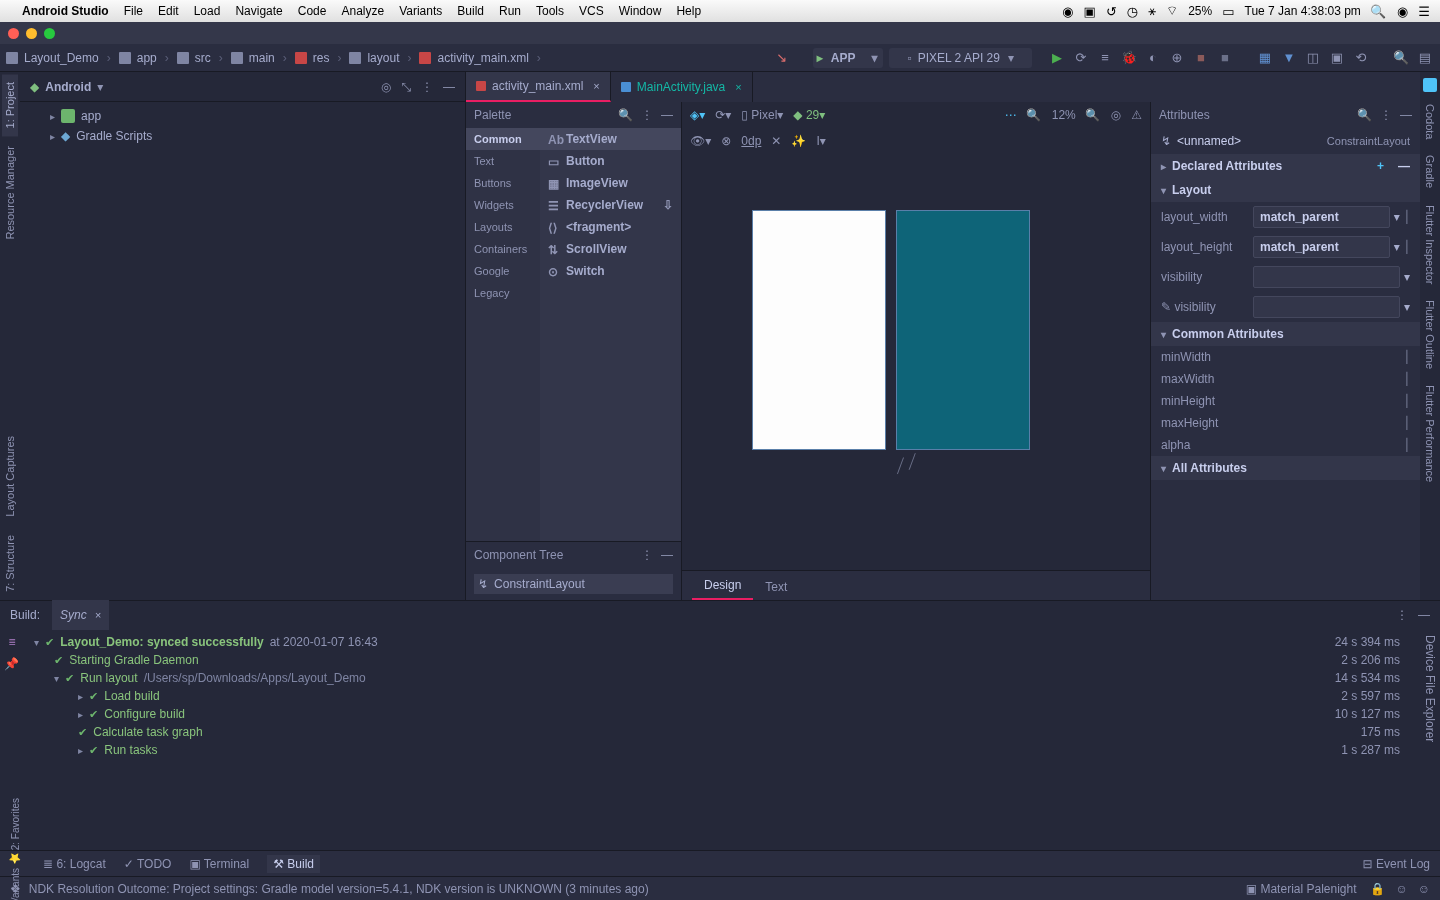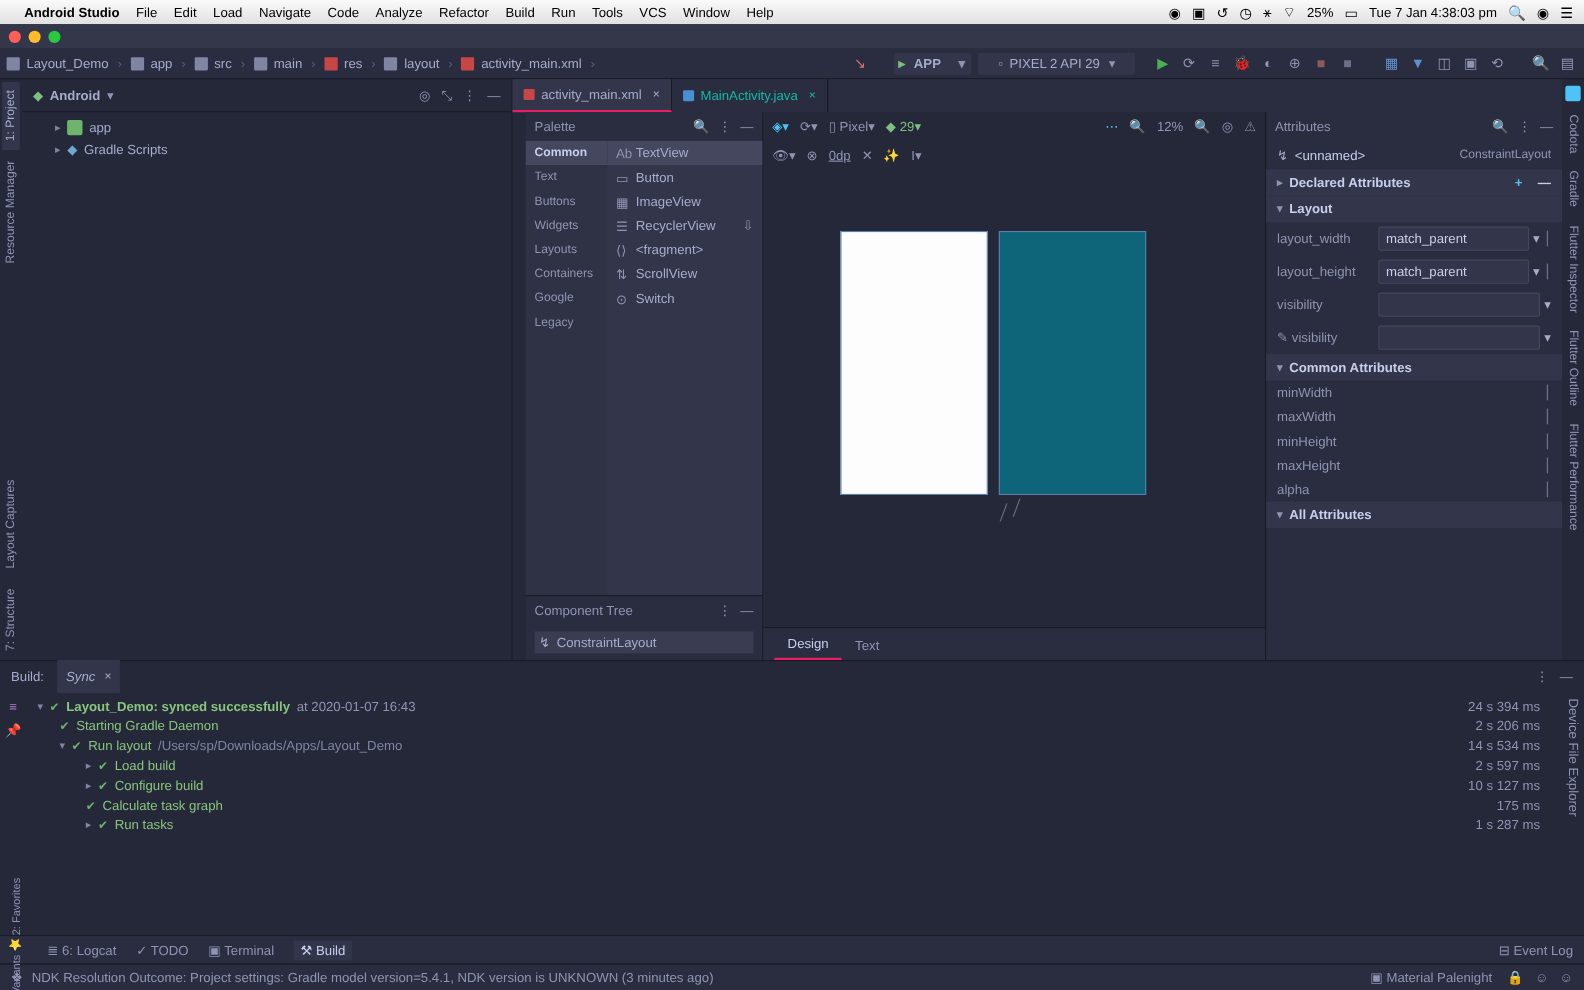--- a/index.html
+++ b/index.html
@@ -57,30 +57,30 @@
 
 
 .editor { flex:1; display:flex; flex-direction:column; background:#252839; }
 .tabs { height:30px; display:flex; align-items:flex-end; background:#2a2d40; }
 .tab { height:30px; padding:0 10px; display:flex; align-items:center; gap:6px; background:#2a2d40; color:#14b8a6; border-right:1px solid #181a24; }
 .tab.active { background:#33364a; color:#a6accd; border-bottom:2px solid #e91e63; }
 .tab .x { font-size:11px; margin-left:4px; }
 .tab .ticon2 { width:10px; height:10px; background:#c74646; border-radius:1px; }
 .tab .ticon2.java{background:#4a8fd4}
 
-.editor-body { flex:1; display:flex;margin-left:12px; }
+.editor-body { flex:1; display:flex; }
 .leftpanel { width:216px; display:flex; flex-direction:column; background:#2a2d40; border-right:1px solid #181a24; }
 .panel-hdr { height:26px; display:flex; align-items:center; padding:0 8px; color:#8f94b3; font-size:11px; }
 .panel-hdr .right { margin-left:auto; display:flex; gap:8px; }
 .palette-cats { display:flex; flex:1; min-height:0; }
 .catlist { width:74px; background:#2f3245; }
 .catitem { padding:5px 8px; font-size:11px; color:#8f94b3; }
 .catitem.sel { background:#44475d; color:#c8ceed; font-weight:600; }
 .widlist { flex:1; background:#33364a; }
-.widitem { padding:4px 8px; display:flex; align-items:center; gap:6px; font-size:11px; }
+.widitem { padding:4px 8px; display:flex; align-items:center; gap:6px; font-size:11px;font-weight:bold; }
 .widitem.sel { background:#44475d; }
 .wicon { width:12px; height:12px; display:inline-block; color:#8f94b3; }
 .comptree { border-top:1px solid #181a24; }
 .comptree-body { padding:6px 8px; }
 .ctitem { display:flex; align-items:center; gap:6px; padding:3px 4px; background:#3a3d52; }
 
 .canvas-wrap { flex:1; display:flex; flex-direction:column; background:#252839; }
 .canvas-toolbar { height:26px; display:flex; align-items:center; padding:0 8px; gap:10px; color:#8f94b3; font-size:11px; }
 .canvas-toolbar .spacer{flex:1}
 .canvas-toolbar2 { height:26px; display:flex; align-items:center; padding:0 8px; gap:10px; color:#8f94b3; font-size:11px; }
@@ -95,21 +95,21 @@
 .dtab.active { color:#c8ceed; border-bottom:2px solid #e91e63; }
 
 
 .attrs { width:270px; background:#2a2d40; border-left:1px solid #181a24; display:flex; flex-direction:column; }
 .attr-sel { padding:6px 10px; display:flex; align-items:center; }
 .attr-sel .name { color:#c8ceed; }
 .attr-sel .type { margin-left:auto; color:#8f94b3; font-size:11px; }
 .attr-row { padding:4px 10px; display:flex; align-items:center; font-size:11px; }
 .attr-row .k { flex:0 0 92px; color:#8f94b3; }
 .attr-row .v { flex:1; }
-.attr-input { background:#33364a; border:1px solid #44475d; color:#c8ceed; padding:3px 6px; width:100%; border-radius:2px; }
+.attr-input { background:#33364a; border:1px solid #44475d; color:#c8ceed; padding:3px 6px; width:100%; border-radius:2px;font-weight:bold; }
 .attr-section { padding:5px 10px; background:#33364a; color:#c8ceed; font-weight:600; display:flex; align-items:center; gap:6px; }
 .attr-section .plus{margin-left:auto;color:#4fc3f7}
 .chev{font-size:10px;color:#8f94b3}
 
 
 .buildpanel { height:250px; background:#252839; border-top:1px solid #181a24; display:flex; flex-direction:column; }
 .build-hdr { height:28px; display:flex; align-items:center; padding:0 10px; gap:12px; }
 .build-hdr .tab { background:transparent; border:none; padding:3px 8px;font-style:italic; }
 .build-hdr .tab.active { background:#33364a; }
 .build-hdr .x{font-size:11px;margin-left:2px}
@@ -138,21 +138,21 @@
 
 <div class="menubar">
   <span class="apple"></span>
   <span class="appname">Android Studio</span>
   <span class="mitem">File</span>
   <span class="mitem">Edit</span>
   <span class="mitem">Load</span>
   <span class="mitem">Navigate</span>
   <span class="mitem">Code</span>
   <span class="mitem">Analyze</span>
-  <span class="mitem">Refactor</span>
+  <span class="mitem">Variants</span>
   <span class="mitem">Build</span>
   <span class="mitem">Run</span>
   <span class="mitem">Tools</span>
   <span class="mitem">VCS</span>
   <span class="mitem">Window</span>
   <span class="mitem">Help</span>
   <div class="menubar-right">
     <span class="ico">◉</span>
     <span class="ico">▣</span>
     <span class="ico">↺</span>

